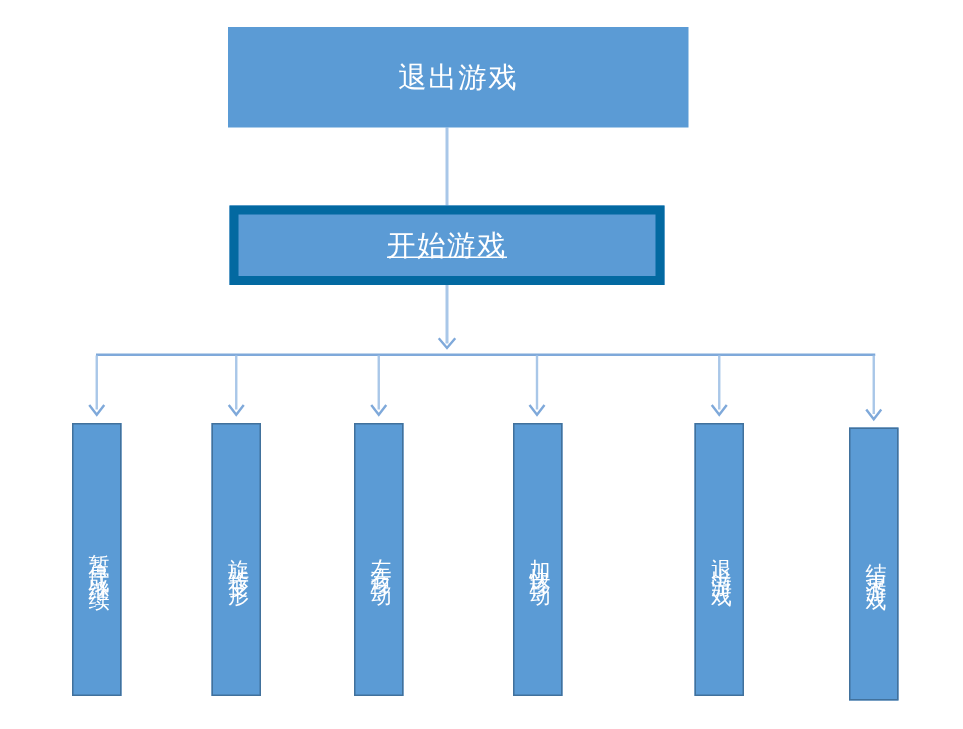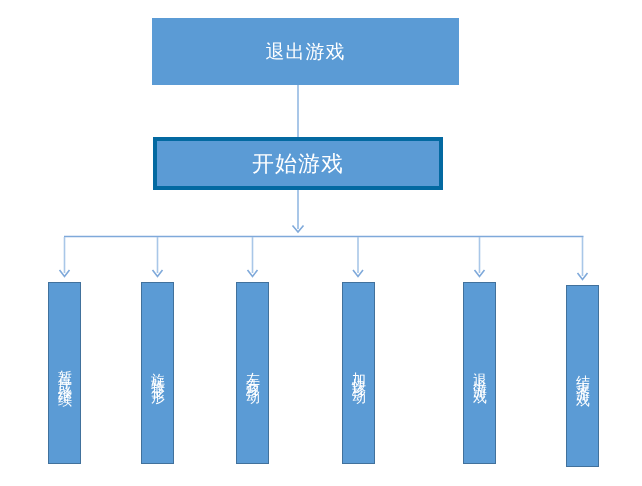--- a/index.html
+++ b/index.html
@@ -29,23 +29,24 @@
   }
   .root-node {
     left: 152px; top: 18px;
     width: 307px; height: 67px;
     font-size: 19px;
     letter-spacing: 1px;
   }
   .start-node {
     left: 153px; top: 137px;
     width: 290px; height: 53px;
-    font-size: 22px;
+    font-size: 19px;
     letter-spacing: 1px;
-    border: 4px solid #0369a1;
+    border: 6px solid #0369a1;
+    text-decoration: underline;
   }
   .leaf-node {
     top: 282px;
     width: 33px; height: 182px;
     border: 1px solid #41719C;
     font-size: 14px;
   }
   .leaf-node.last { top: 285px; }
   .leaf-label {
     writing-mode: vertical-rl;

